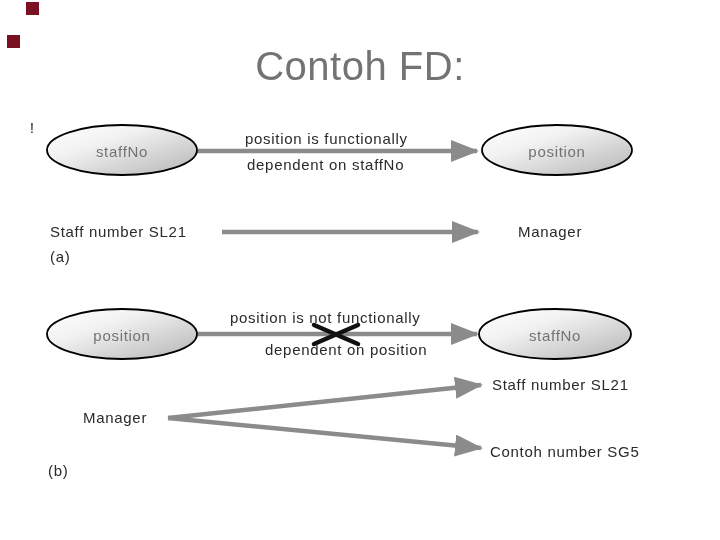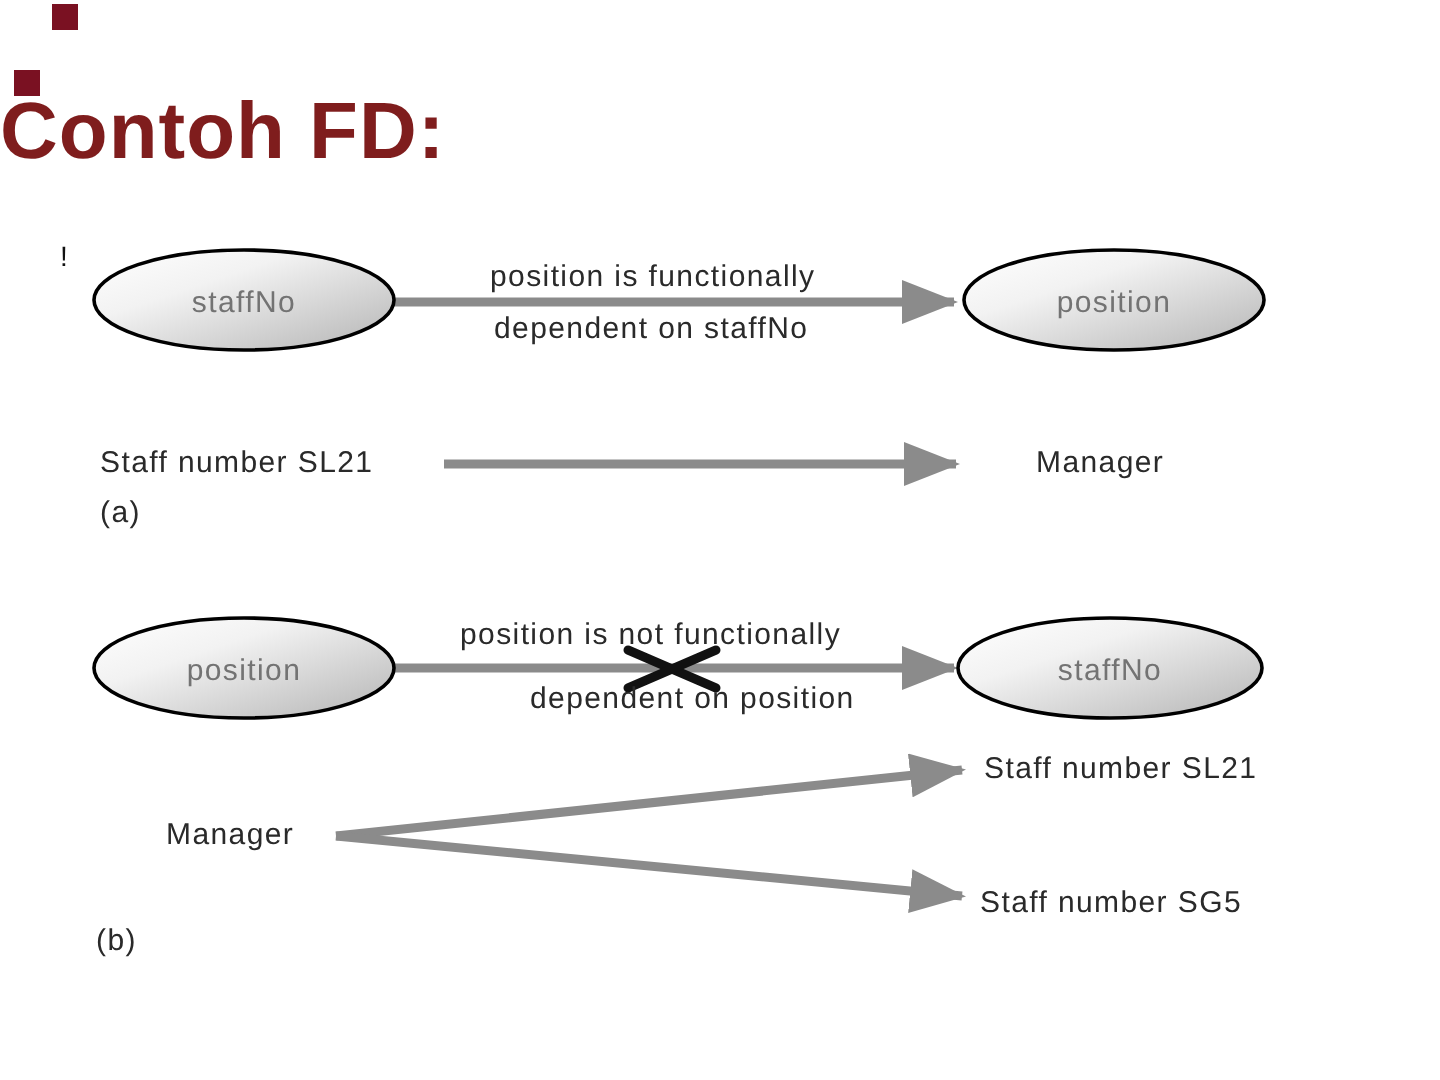--- a/index.html
+++ b/index.html
@@ -1,22 +1,22 @@
 <!DOCTYPE html>
 <html><head>
 <meta charset="utf-8">
 <style>
   html,body{margin:0;padding:0;background:#fff;}
   .slide{position:relative;width:720px;height:540px;background:#ffffff;overflow:hidden;
          font-family:"Liberation Sans",sans-serif;}
   .decor{position:absolute;}
   .sq1{left:26px;top:2px;width:13px;height:13px;}
   .sq2{left:7px;top:35px;width:13px;height:13px;}
-  .title{position:absolute;top:44px;left:0;width:100%;margin:0;
-         font-size:40px;font-weight:700;color:#7f1d1d;letter-spacing:0.5px;}
+  .title{position:absolute;top:44px;left:0;width:100%;margin:0;text-align:center;
+         font-size:40px;font-weight:400;color:#737373;letter-spacing:0.5px;}
   .canvas{position:absolute;left:0;top:0;width:720px;height:540px;}
   .t{position:absolute;font-size:15px;line-height:18px;color:#2a2a2a;
      white-space:nowrap;letter-spacing:0.7px;}
   .excl{left:30px;top:119px;font-size:14px;color:#111;}
   .elabel{text-align:center;width:150px;color:#737373;}
   .lbl-staffno-a{left:47px;top:143px;}
   .lbl-position-a{left:482px;top:143px;}
   .lbl-position-b{left:47px;top:327px;}
   .lbl-staffno-b{left:480px;top:327px;}
   .cap-a1{left:245px;top:130px;}
@@ -82,16 +82,16 @@
   <div class="t ex-a-right">Manager</div>
   <div class="t part-a">(a)</div>
 
   <div class="t elabel lbl-position-b">position</div>
   <div class="t cap-b1">position is not functionally</div>
   <div class="t cap-b2">dependent on position</div>
   <div class="t elabel lbl-staffno-b">staffNo</div>
 
   <div class="t ex-b-left">Manager</div>
   <div class="t ex-b-top">Staff number SL21</div>
-  <div class="t ex-b-bottom">Staff number SG5</div>
+  <div class="t ex-b-bottom">Contoh number SG5</div>
   <div class="t part-b">(b)</div>
 
 </div>
 
 </body></html>

